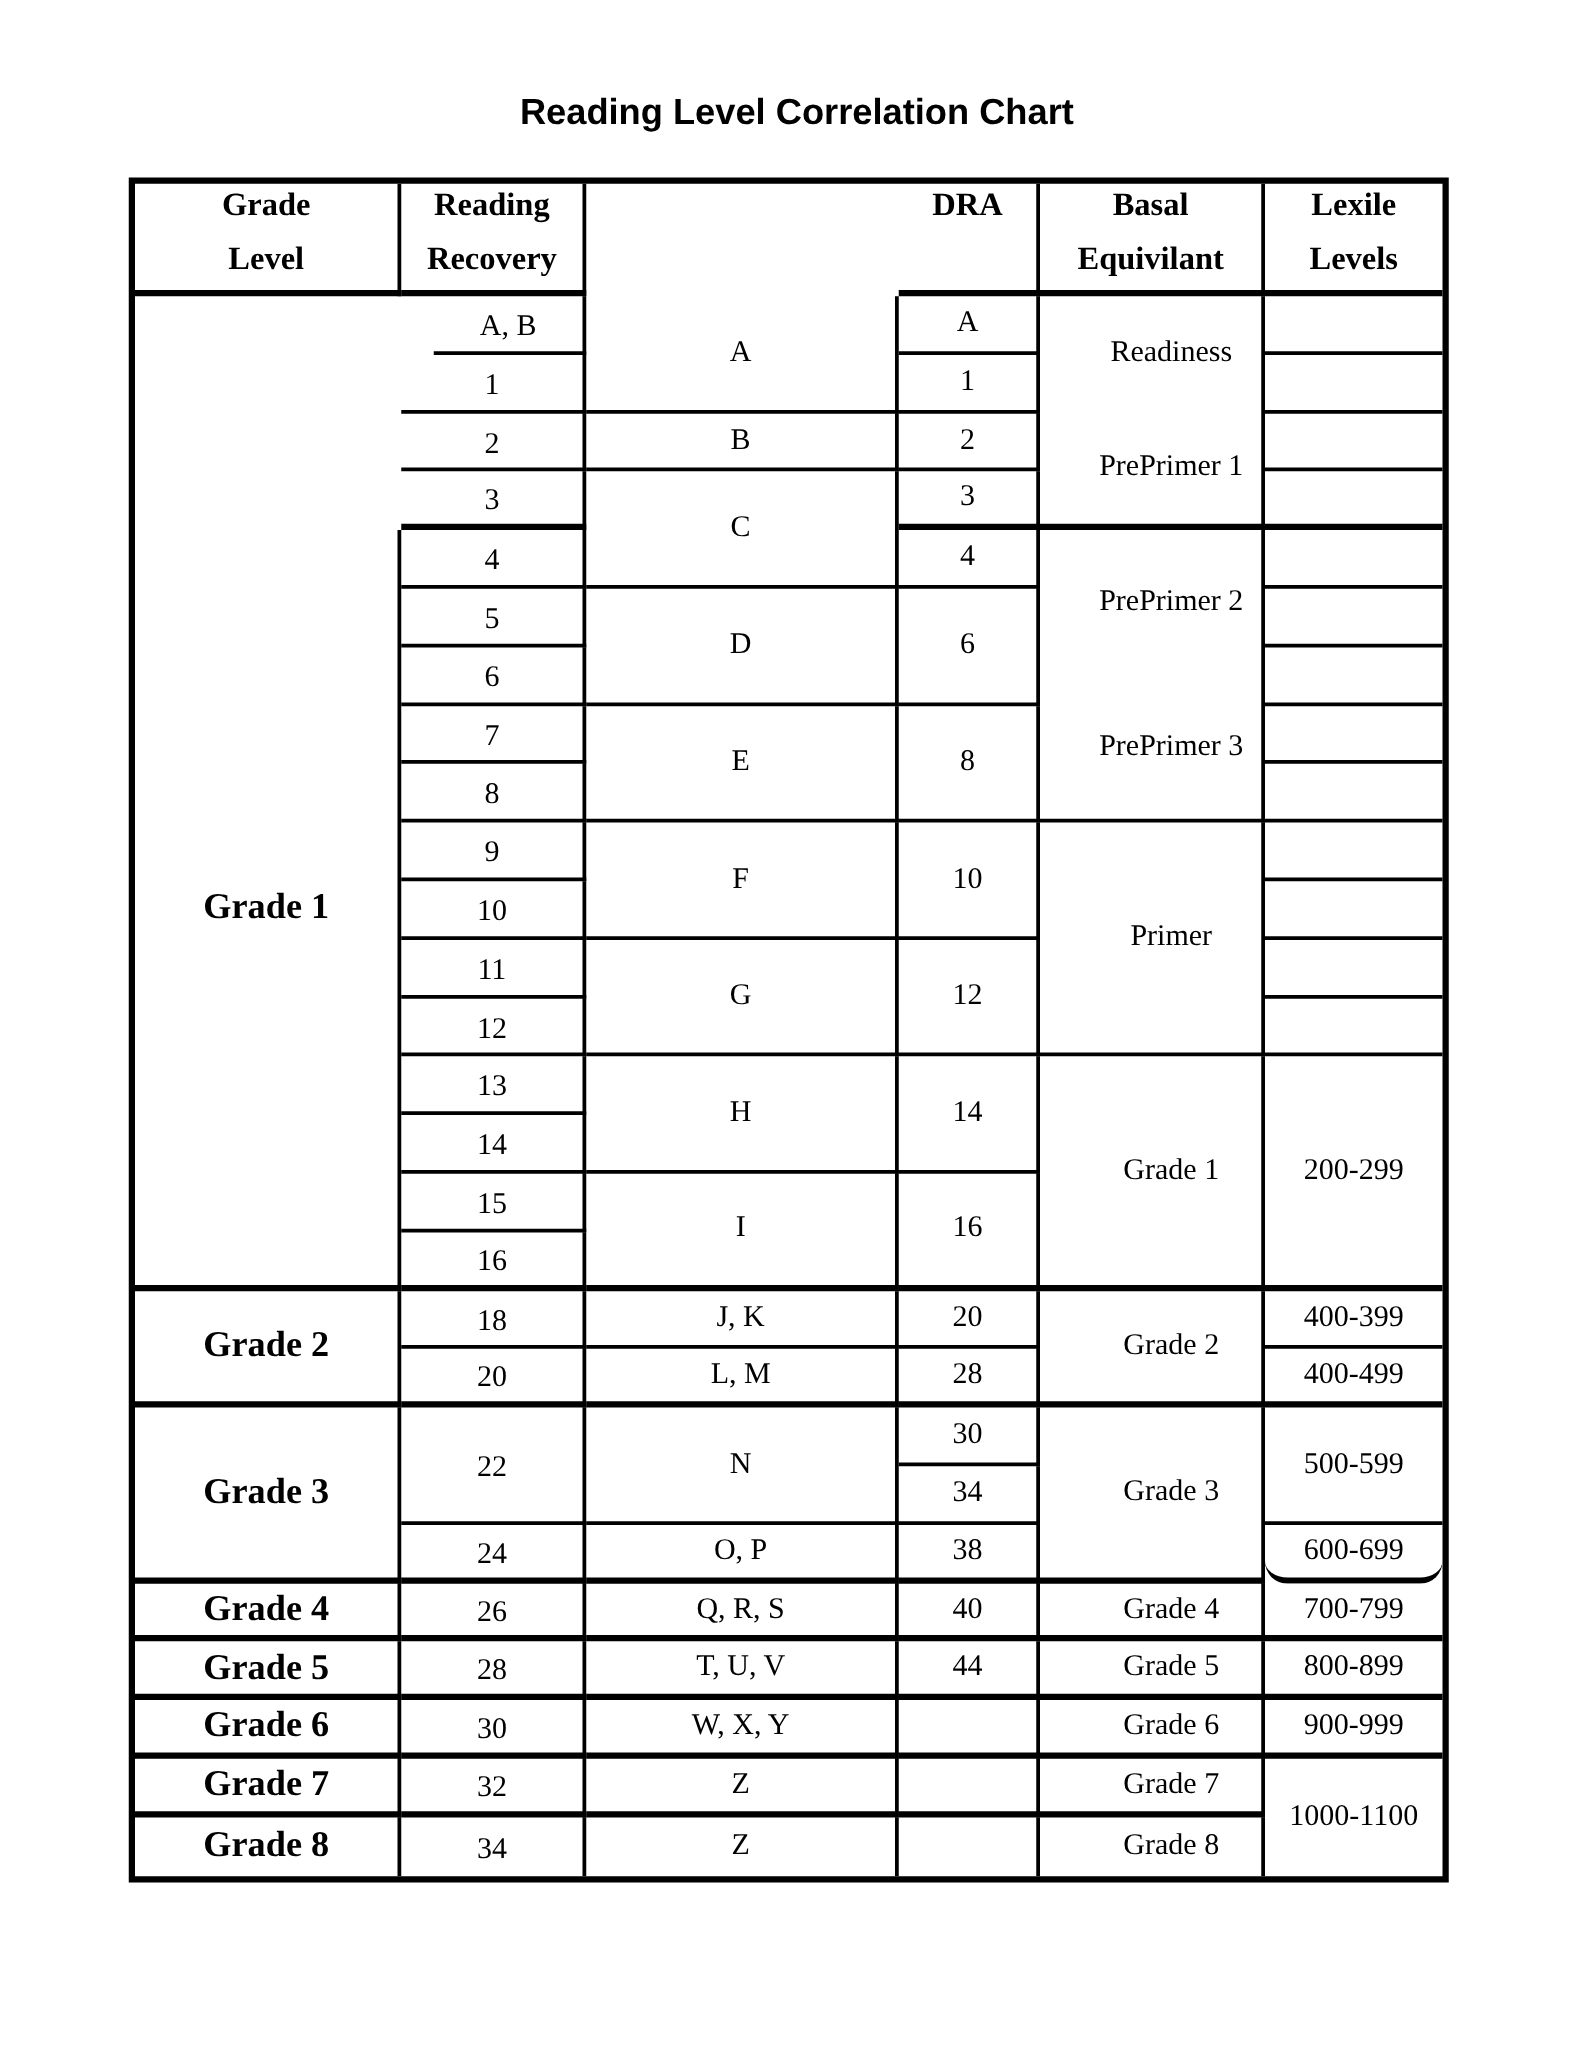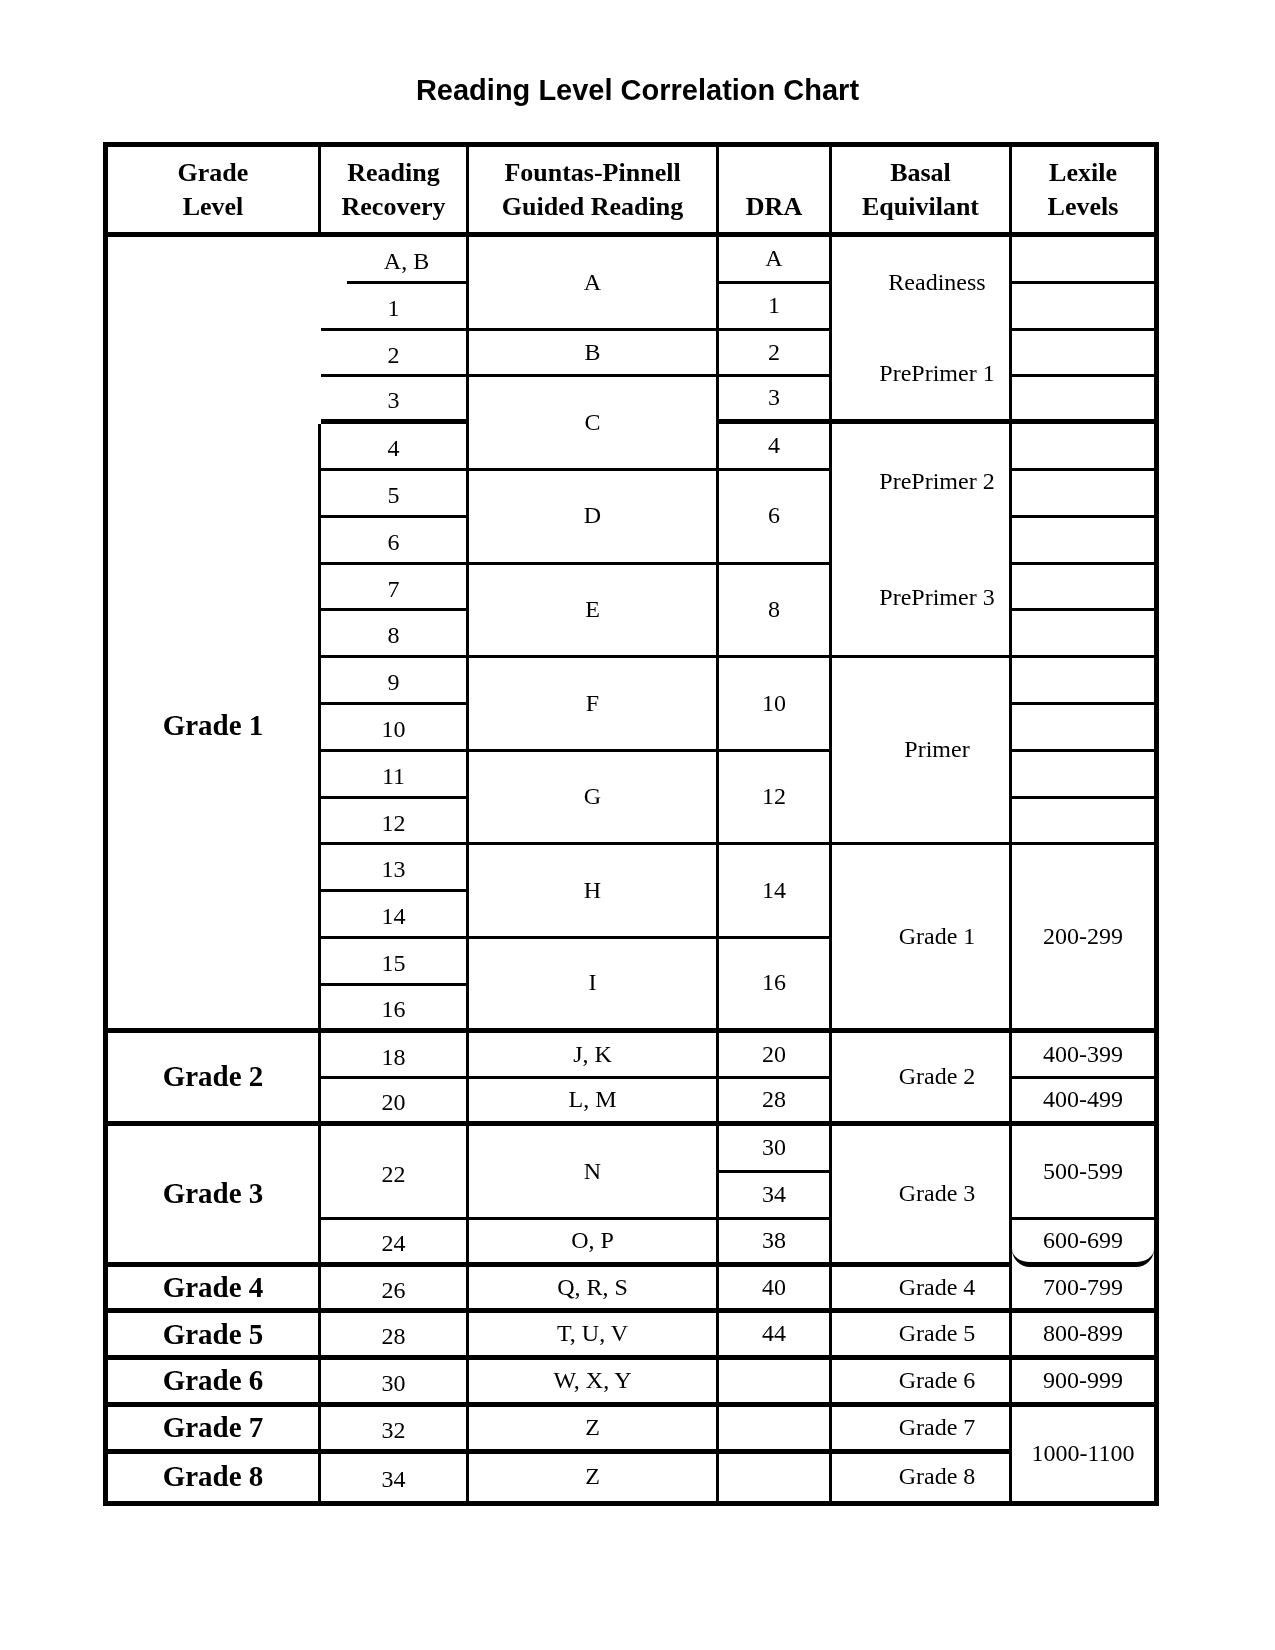--- a/index.html
+++ b/index.html
@@ -47,21 +47,21 @@
     font-size: 24px;
     line-height: 1.15;
     text-align: center;
     overflow: hidden;
   }
   .col-last { border-right: none; }
   .row-last { border-bottom: none; }
   .section-end { border-bottom-width: 5px; }
   .header-cell {
     flex-direction: column;
-    justify-content: flex-end;
+    justify-content: space-between;
     align-items: center;
     padding-bottom: 9px;
     font-weight: bold;
     font-size: 26px;
     border-bottom-width: 5px;
   }
   .header-cell span {
     display: block;
     line-height: 1.28;
   }
@@ -84,24 +84,20 @@
 
 <div class="table-wrap">
   <div class="grid" id="grid">
       <div class="cell header-cell" style="grid-area: 1 / 1;">
         <span>Grade</span>
         <span>Level</span>
       </div>
       <div class="cell header-cell" style="grid-area: 1 / 2;">
         <span>Reading</span>
         <span>Recovery</span>
-      </div>
-      <div class="cell header-cell" style="grid-area: 1 / 3;">
-        <span>Fountas-Pinnell</span>
-        <span>Guided Reading</span>
       </div>
       <div class="cell header-cell" style="grid-area: 1 / 4;">
         <span>DRA</span>
       </div>
       <div class="cell header-cell" style="grid-area: 1 / 5;">
         <span>Basal</span>
         <span>Equivilant</span>
       </div>
       <div class="cell header-cell col-last" style="grid-area: 1 / 6;">
         <span>Lexile</span>

